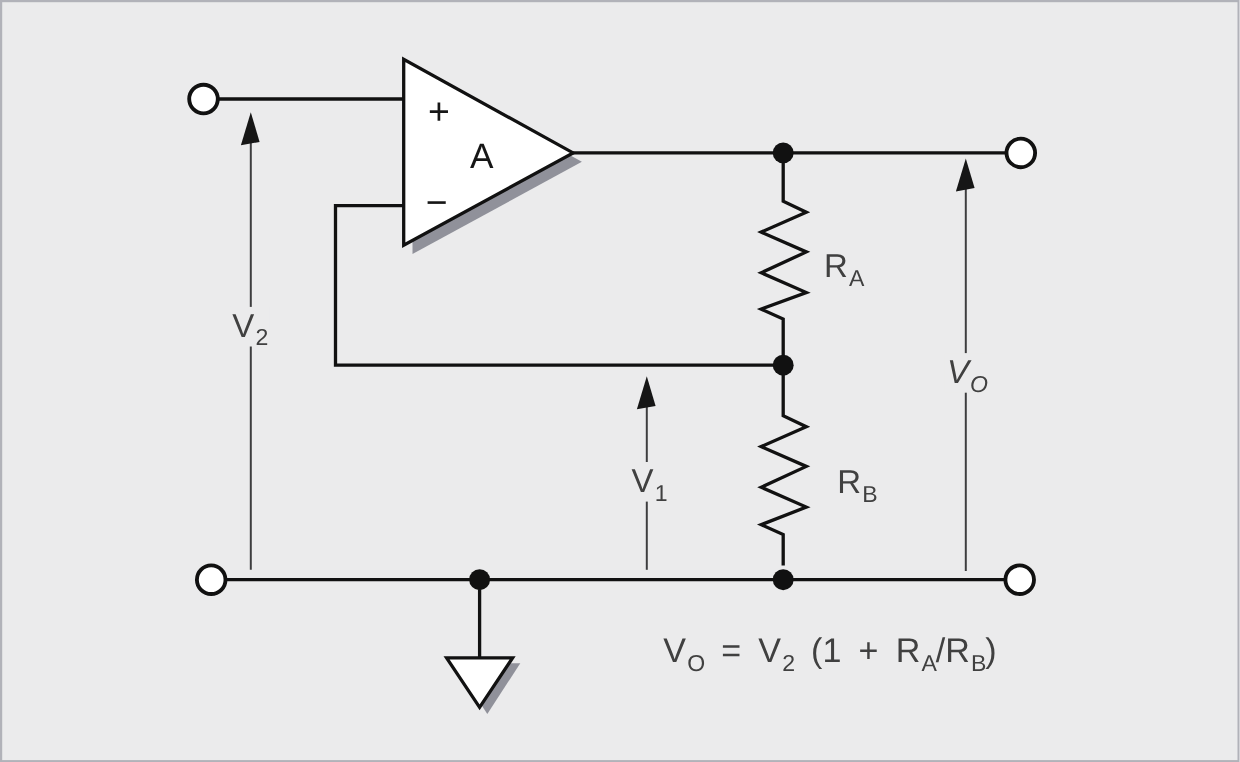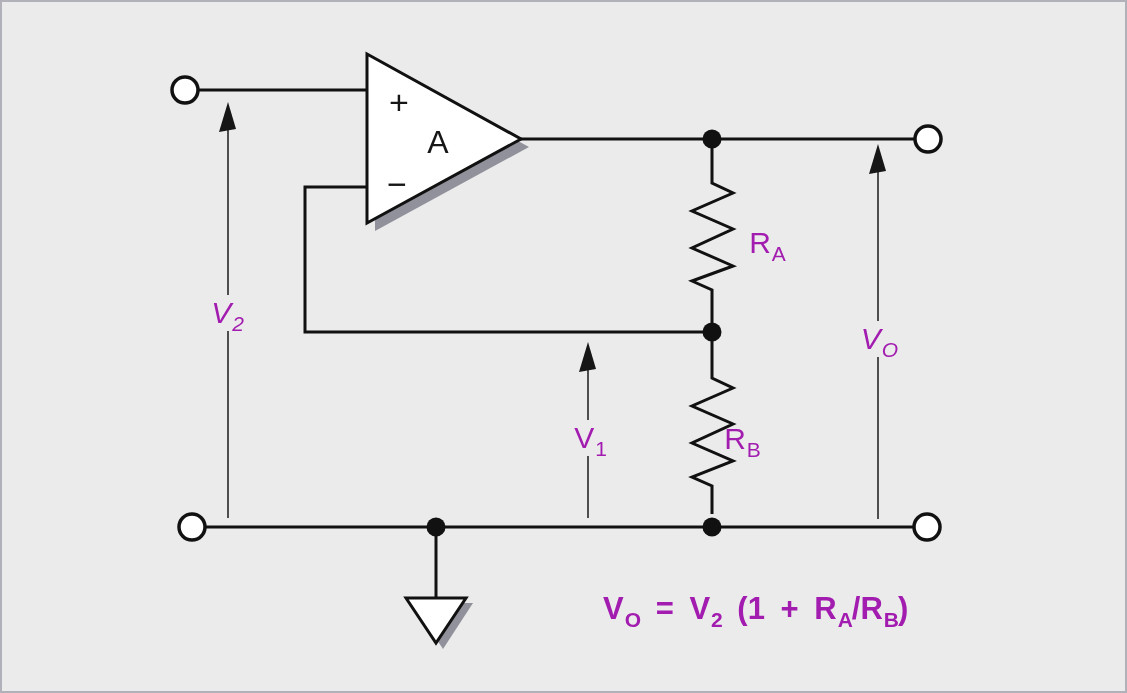--- a/index.html
+++ b/index.html
@@ -49,21 +49,21 @@
     stroke: #3d3d3f;
     stroke-width: 1.8;
     fill: none;
   }
   .arrow-head {
     fill: #161616;
     stroke: none;
   }
   .label {
     position: absolute;
-    color: #a21caf;
+    color: #404040;
     font-size: 30px;
     line-height: 1;
     white-space: nowrap;
     transform: translate(-50%, -50%);
   }
   .label sub {
     font-size: 21px;
     vertical-align: baseline;
     position: relative;
     top: 8px;
@@ -79,25 +79,24 @@
     font-size: 34px;
     line-height: 1;
     transform: translate(-50%, -50%);
   }
   .gain {
     font-size: 32px;
   }
   #equation {
     position: absolute;
     left: 601px;
-    top: 591px;
+    top: 574px;
     transform: none;
     font-size: 31px;
     word-spacing: 7px;
-    font-weight: bold;
   }
 </style>
 </head>
 <body>
 
 <div id="figure">
 
   <svg id="circuit-svg" width="1123" height="689" viewBox="2 2 1123 689">
 
     <line class="wire" x1="198" y1="90" x2="367" y2="90"></line>
@@ -132,21 +131,21 @@
     <polygon class="arrow-head" points="588,342 579,372 596,369"></polygon>
     <line class="arrow-line" x1="878" y1="519" x2="878" y2="170"></line>
     <polygon class="arrow-head" points="878,144 869,174 886,171"></polygon>
   </svg>
 
   <div class="opamp-sign" style="left:397px; top:100px;">+</div>
   <div class="opamp-sign" style="left:395px; top:182px;">−</div>
   <div class="opamp-sign gain" style="left:436px; top:140px;">A</div>
 
   <div class="label" style="left:765px; top:241px;"><span>R</span><sub>A</sub></div>
-  <div class="label" style="left:740px; top:437px;"><span>R</span><sub>B</sub></div>
+  <div class="label" style="left:777px; top:437px;"><span>R</span><sub>B</sub></div>
 
-  <div class="label mask" style="left:225px; top:311px;font-style:italic;"><span>V</span><sub>2</sub></div>
+  <div class="label mask" style="left:225px; top:295px;"><span>V</span><sub>2</sub></div>
   <div class="label mask" style="left:588px; top:436px;text-align:center;"><span>V</span><sub>1</sub></div>
   <div class="label mask" style="left:877px; top:337px;font-style:italic;"><span>V</span><sub>O</sub></div>
 
   <div class="label" id="equation"><span>V</span><sub>O</sub><span> = </span><span>V</span><sub>2</sub><span> (1 + </span><span>R</span><sub>A</sub><span>/</span><span>R</span><sub>B</sub><span>)</span></div>
 
 </div>
 
 </body></html>

